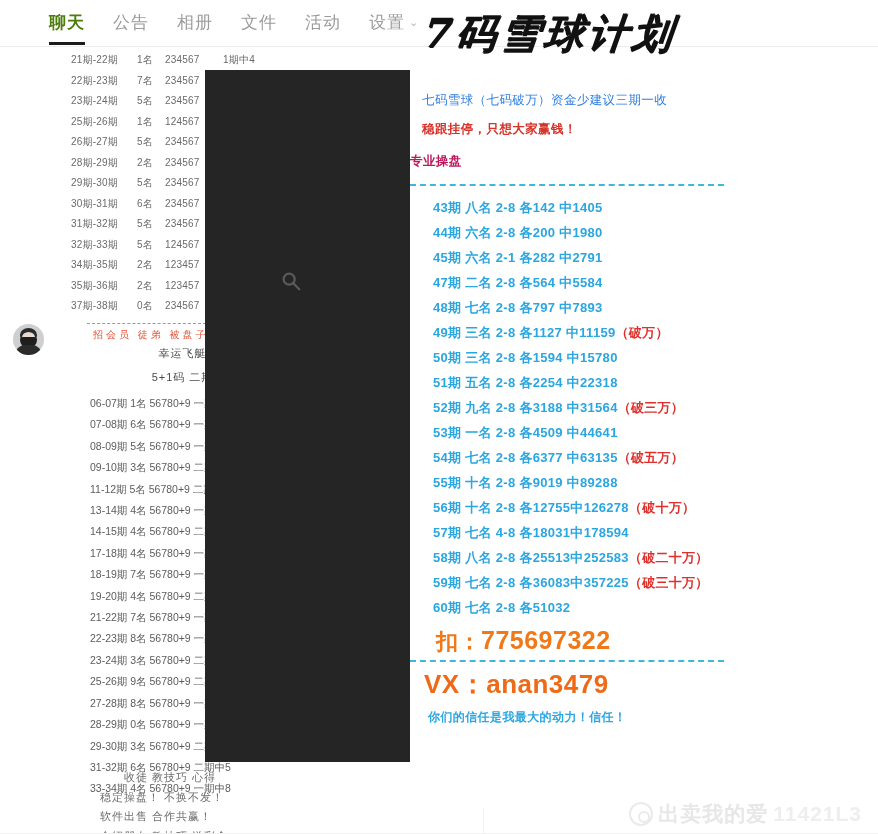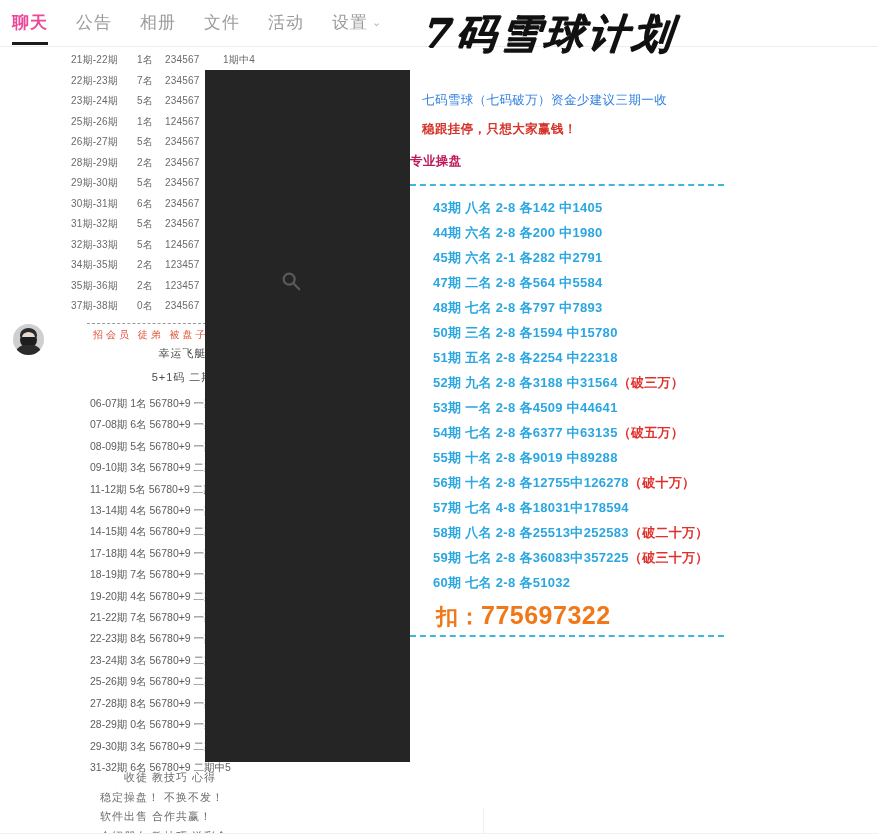--- a/index.html
+++ b/index.html
@@ -16,21 +16,21 @@
     position: absolute; left: 0; top: 0; width: 878px; height: 46px;
     background: #ffffff; z-index: 40;
   }
   .topnav-inner { display: flex; align-items: center; height: 46px; padding-left: 12px; }
   .nav-item {
     position: relative;
     font-size: 17px; color: #9b9b9b; margin-right: 28px;
     letter-spacing: 1px; cursor: pointer; padding-bottom: 2px;
     white-space: nowrap;
   }
-  .nav-item.active { color: #ec4899; font-weight: 600; }
+  .nav-item.active { color: #4d7c0f; font-weight: 600; margin-left: 37px; }
   .nav-item.active::after {
     content: ""; position: absolute; left: 0; right: 0; bottom: -9px;
     height: 3px; background: #1c1c1c;
   }
   .nav-caret { display:inline-block; margin-left: 4px; font-size: 11px; color:#b5b5b5; transform: translateY(-2px); }
   .topnav-rule {
     position: absolute; left: 0; top: 46px; width: 878px; height: 1px; background: #ededed;
   }
 
   
@@ -192,20 +192,21 @@
         <div><span class="left">18-19期  7名  56780+9 一期中0</span><span class="right"></span></div>
         <div><span class="left">19-20期  4名  56780+9 二期中5</span><span class="right"></span></div>
         <div><span class="left">21-22期  7名  56780+9 一期中5</span><span class="right"></span></div>
         <div><span class="left">22-23期  8名  56780+9 一期中7</span><span class="right"></span></div>
         <div><span class="left">23-24期  3名  56780+9 二期中0</span><span class="right"></span></div>
         <div><span class="left">25-26期  9名  56780+9 二期中3</span><span class="right"></span></div>
         <div><span class="left">27-28期  8名  56780+9 一期中3</span><span class="right"></span></div>
         <div><span class="left">28-29期  0名  56780+9 一期中0</span><span class="right"></span></div>
         <div><span class="left">29-30期  3名  56780+9 二期中6</span><span class="right"></span></div>
         <div><span class="left">31-32期  6名  56780+9 二期中5</span><span class="right"></span></div>
+        <div><span class="left">33-34期  4名  56780+9 一期中8</span><span class="right"></span></div>
       </div>
     </div>
 
     <div class="footer-lines">
       <div class="ind">收徒          教技巧 心得</div>
       <div>稳定操盘！      不换不发！</div>
       <div>软件出售          合作共赢！</div>
       <div>介绍朋友 教技巧 送彩金</div>
     </div>
 
@@ -228,36 +229,44 @@
       <div class="pl-pro">专业操盘</div>
       <div class="dash-sep"></div>
     </div>
 
     <div class="plan-list">
       <div class="plan-row"><span class="pk">43期 八名 2-8  各142   中1405</span><span class="note"></span></div>
       <div class="plan-row"><span class="pk">44期 六名 2-8  各200   中1980</span><span class="note"></span></div>
       <div class="plan-row"><span class="pk">45期 六名 2-1  各282   中2791</span><span class="note"></span></div>
       <div class="plan-row"><span class="pk">47期 二名 2-8  各564   中5584</span><span class="note"></span></div>
       <div class="plan-row"><span class="pk">48期 七名 2-8  各797   中7893</span><span class="note"></span></div>
+      <div class="plan-row"><span class="pk">49期 三名 2-8  各1127  中11159</span><span class="note">（破万）</span></div>
       <div class="plan-row"><span class="pk">50期 三名 2-8  各1594  中15780</span><span class="note"></span></div>
       <div class="plan-row"><span class="pk">51期 五名 2-8  各2254  中22318</span><span class="note"></span></div>
       <div class="plan-row"><span class="pk">52期 九名 2-8  各3188  中31564</span><span class="note">（破三万）</span></div>
       <div class="plan-row"><span class="pk">53期 一名 2-8  各4509  中44641</span><span class="note"></span></div>
       <div class="plan-row"><span class="pk">54期 七名 2-8  各6377  中63135</span><span class="note">（破五万）</span></div>
       <div class="plan-row"><span class="pk">55期 十名 2-8  各9019  中89288</span><span class="note"></span></div>
       <div class="plan-row"><span class="pk">56期 十名 2-8  各12755中126278</span><span class="note">（破十万）</span></div>
       <div class="plan-row"><span class="pk">57期 七名 4-8  各18031中178594</span><span class="note"></span></div>
       <div class="plan-row"><span class="pk">58期 八名 2-8  各25513中252583</span><span class="note">（破二十万）</span></div>
       <div class="plan-row"><span class="pk">59期 七名 2-8  各36083中357225</span><span class="note">（破三十万）</span></div>
       <div class="plan-row"><span class="pk">60期 七名 2-8  各51032</span><span class="note"></span></div>
     </div>
 
     <div class="contact">
       <div class="c-line1"><span class="cjp">扣：</span><span>775697322</span></div>
       <div class="c-dash"></div>
+      <div class="c-line2"><span>VX：</span><span>anan3479</span></div>
+      <div class="c-line3">你们的信任是我最大的动力！信任！</div>
     </div>
   </div>
 
   <div class="banner">7码雪球计划</div>
 
+  <div class="watermark">
+    <div class="wb-logo"></div>
+    <span>出卖我的爱</span>
+    <span class="wm-num">11421L3</span>
+  </div>
 
   <div class="bottom-divider"></div>
 </div>
 
 </body></html>

